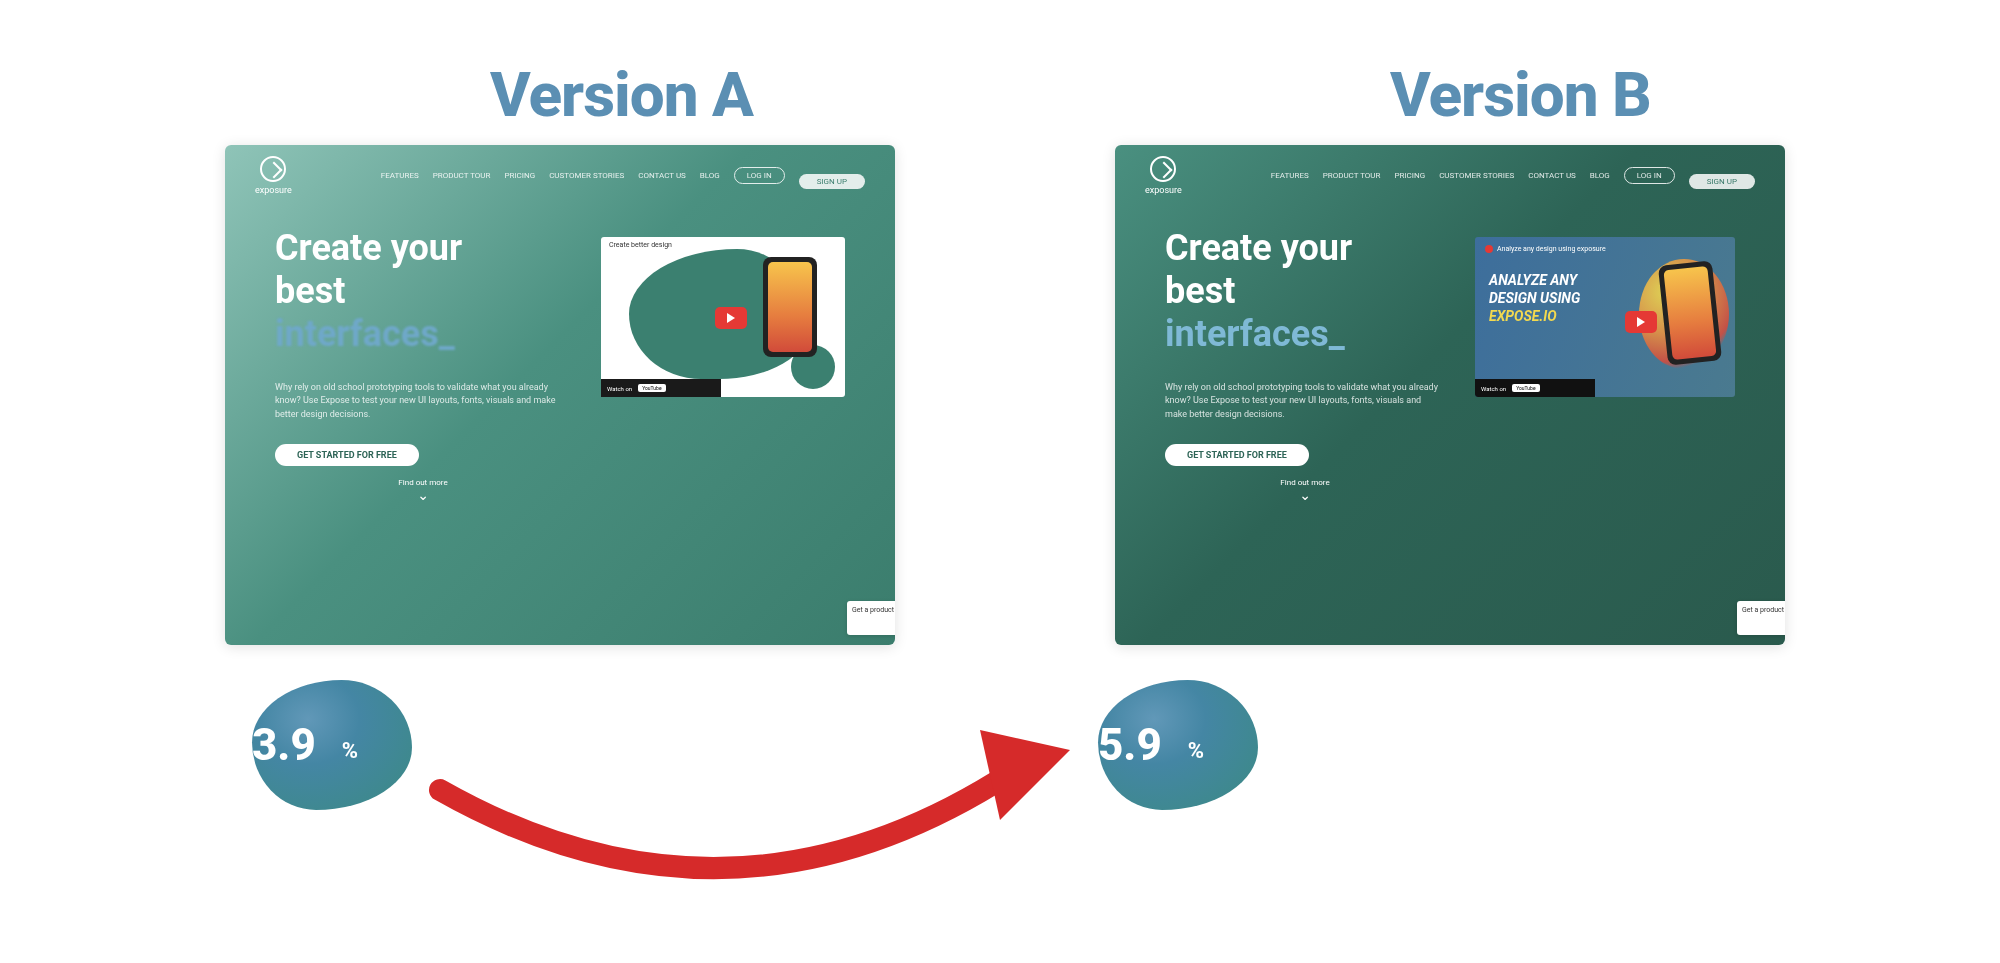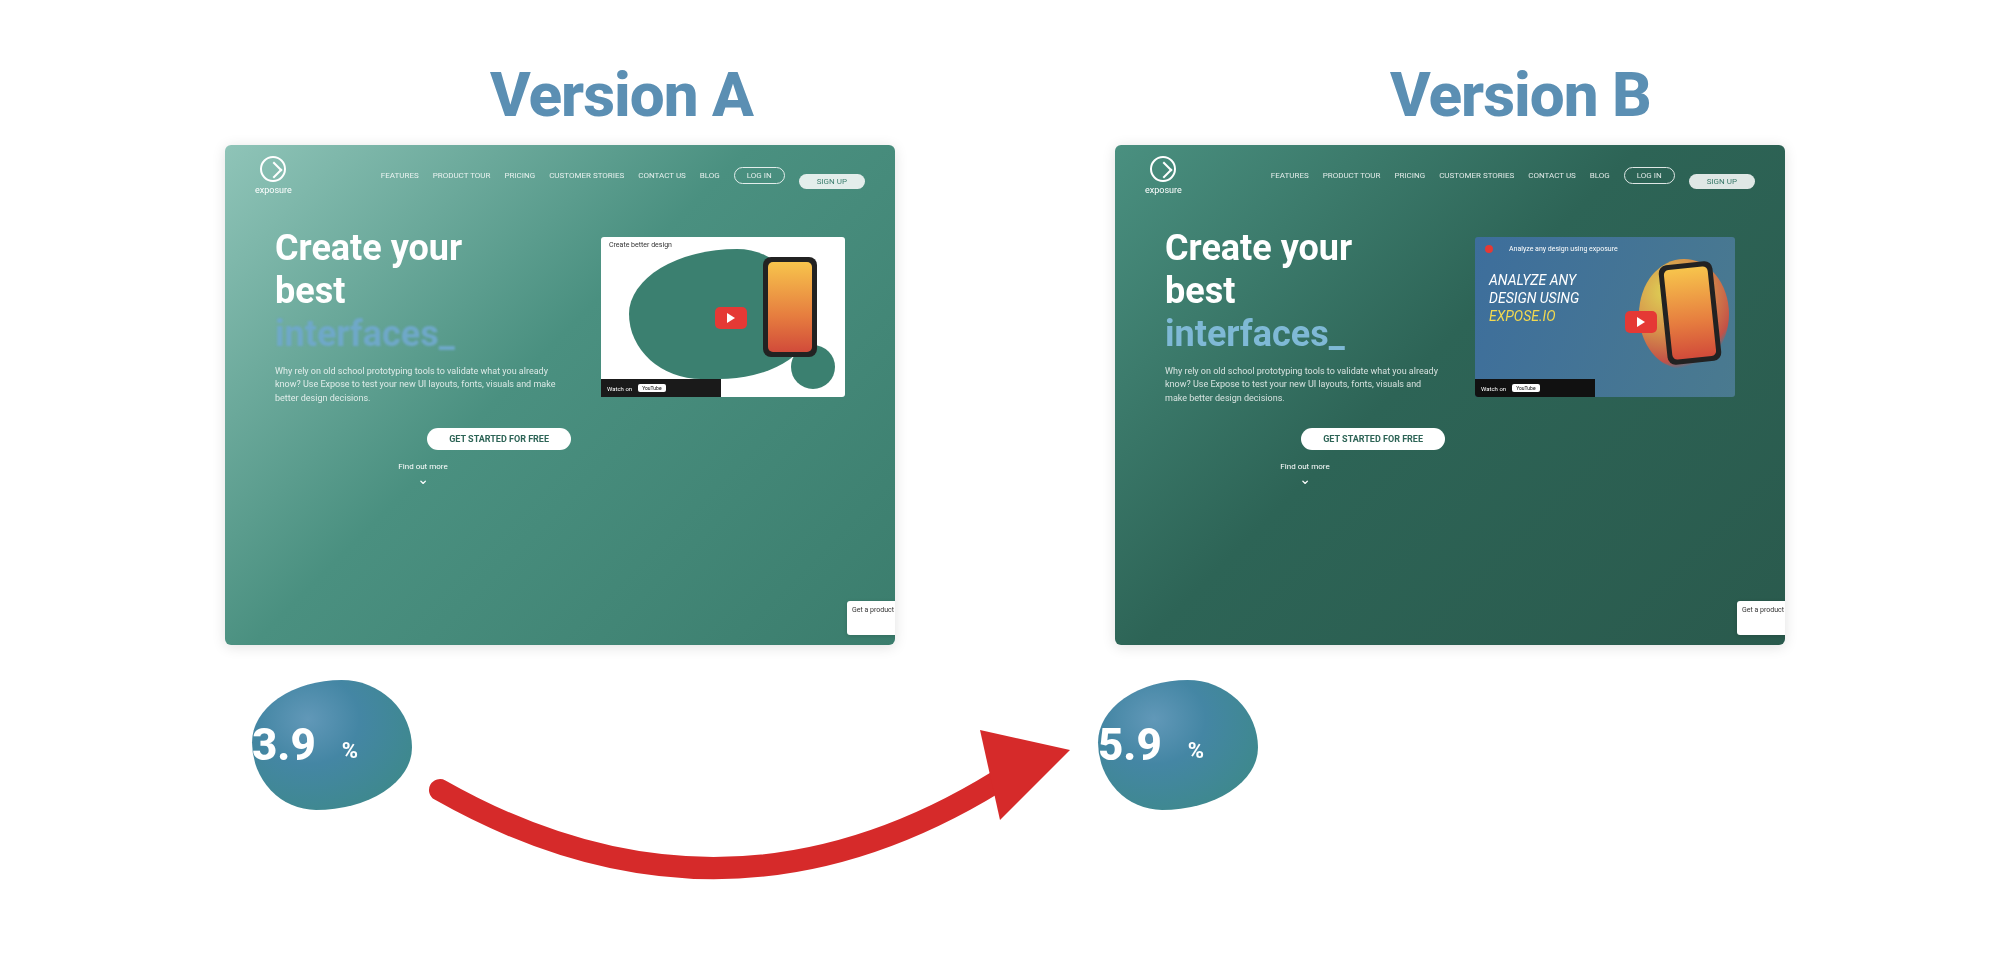--- a/index.html
+++ b/index.html
@@ -18,47 +18,47 @@
     .logo-glyph:after{content:'';position:absolute;width:10px;height:10px;border-top:2px solid #fff;border-right:2px solid #fff;top:6px;left:6px;transform:rotate(45deg);}
     .nav-links{display:flex;gap:14px;align-items:center;font-size:8px;}
     .nav-item{opacity:.85;}
     .btn-outline{border:1px solid #fff;border-radius:14px;padding:3px 12px;}
     .btn-solid{background:#fff;color:#3b7d6d;border-radius:14px;padding:3px 18px;margin-top:12px;}
     .hero{display:flex;padding:22px 50px 0 50px;gap:30px;}
     .hero-text{flex:1;}
     .headline{font-size:36px;font-weight:700;color:#fff;line-height:1.2;}
     .headline-accent-a{color:#6fa8c9;filter:blur(1px);}
     .headline-accent-b{color:#7fb9d6;}
-    .subtext{color:rgba(255,255,255,.8);font-size:9px;margin-top:8px;line-height:1.5;max-width:340px;filter:blur(.6px);}
-    .cta{margin-top:22px;text-align:right;}
+    .subtext{color:rgba(255,255,255,.8);font-size:9px;margin-top:24px;line-height:1.5;max-width:340px;filter:blur(.6px);}
+    .cta{margin-top:22px;text-align:left;}
     .cta-btn{display:inline-block;background:#fff;color:#2d6456;border-radius:18px;padding:6px 22px;font-size:9px;font-weight:700;filter:blur(.3px);}
     .arrow-down{text-align:center;margin-top:12px;color:#fff;font-size:8px;}
     .arrow-down-glyph{display:block;font-size:14px;color:#fff;}
     
     .thumb{position:relative;width:244px;height:160px;background:#fff;border-radius:3px;margin-top:10px;}
     .blob-green{position:absolute;width:180px;height:130px;background:#3b8070;border-radius:60% 40% 50% 40%/50% 60% 40% 50%;top:12px;left:28px;}
     .blob-green2{position:absolute;width:44px;height:44px;background:#3b8070;border-radius:50%;bottom:8px;right:10px;}
     .phone{position:absolute;width:54px;height:100px;background:#222;border-radius:8px;right:28px;top:20px;padding:5px;}
     .phone-screen{width:100%;height:100%;background:linear-gradient(180deg,#f7c44c 0%,#e67d3f 60%,#d14b3a 100%);border-radius:5px;}
     .play-btn{position:absolute;width:32px;height:22px;background:#e53935;border-radius:5px;top:70px;left:114px;display:flex;align-items:center;justify-content:center;}
     .play-btn:before{content:'';border-left:8px solid #fff;border-top:5px solid transparent;border-bottom:5px solid transparent;}
     .watch-bar{position:absolute;bottom:0;left:0;height:18px;width:120px;background:#1a1a1a;font-size:6px;color:#fff;display:flex;align-items:center;padding:0 6px;gap:6px;}
     .watch-bar .yt{background:#fff;color:#000;padding:1px 4px;border-radius:2px;font-size:5px;}
     .vid-title{position:absolute;top:4px;left:8px;font-size:7px;color:#333;filter:blur(.5px);}
     
     .thumb-b{position:relative;width:260px;height:160px;background:linear-gradient(110deg,#3d6e9c 0%,#4a7a8f 100%);border-radius:3px;margin-top:10px;overflow:hidden;}
-    .thumb-b .txt{position:absolute;left:14px;top:34px;font-weight:400;font-style:italic;font-size:14px;line-height:1.3;}
+    .thumb-b .txt{position:absolute;left:14px;top:34px;font-weight:700;font-style:italic;font-size:14px;line-height:1.3;}
     .thumb-b .txt span{display:block;}
     .tw{color:#fff;}
     .ty{color:#f3d94f;}
     .thumb-b .phone{right:18px;top:26px;transform:rotate(-6deg);}
     .thumb-b .heat{position:absolute;width:90px;height:110px;right:6px;top:22px;background:radial-gradient(circle at 30% 30%,#f9e24a 0%,#f0983e 40%,#d94a3a 70%,transparent 78%);opacity:.85;border-radius:50%;}
     .thumb-b .play-btn{top:74px;left:150px;}
     .thumb-b .watch-bar{background:#111;}
-    .thumb-b .vid-title-b{position:absolute;top:8px;left:10px;font-size:7px;color:#fff;display:flex;align-items:center;gap:16px;filter:blur(.3px);}
+    .thumb-b .vid-title-b{position:absolute;top:8px;left:10px;font-size:7px;color:#fff;display:flex;align-items:center;gap:4px;filter:blur(.3px);}
     .red-dot{width:8px;height:8px;background:#e53935;border-radius:50%;}
     
     .corner-tag{position:absolute;bottom:10px;right:-30px;width:78px;height:34px;background:#fff;border-radius:3px;font-size:7px;color:#333;padding:5px;box-shadow:0 1px 4px rgba(0,0,0,.15);filter:blur(.5px);}
     
     .result-blob{position:absolute;top:680px;width:160px;height:130px;background:radial-gradient(ellipse at 35% 30%,#6198b8 0%,#4486a4 35%,#3b8a82 100%);border-radius:56% 44% 60% 40%/48% 52% 48% 52%;display:flex;align-items:center;justify-content:flex-start;color:#fff;gap:24px;}
     .blob-val{font-size:44px;font-weight:800;}
     .blob-pct{font-size:22px;font-weight:700;margin-left:2px;margin-top:10px;}
     .blob-a{left:252px;}
     .blob-b{left:1098px;}
     

